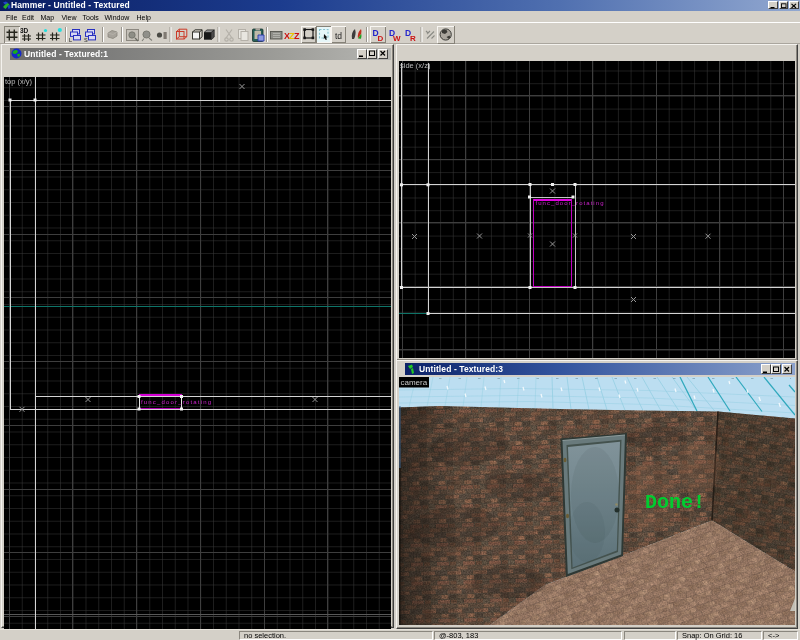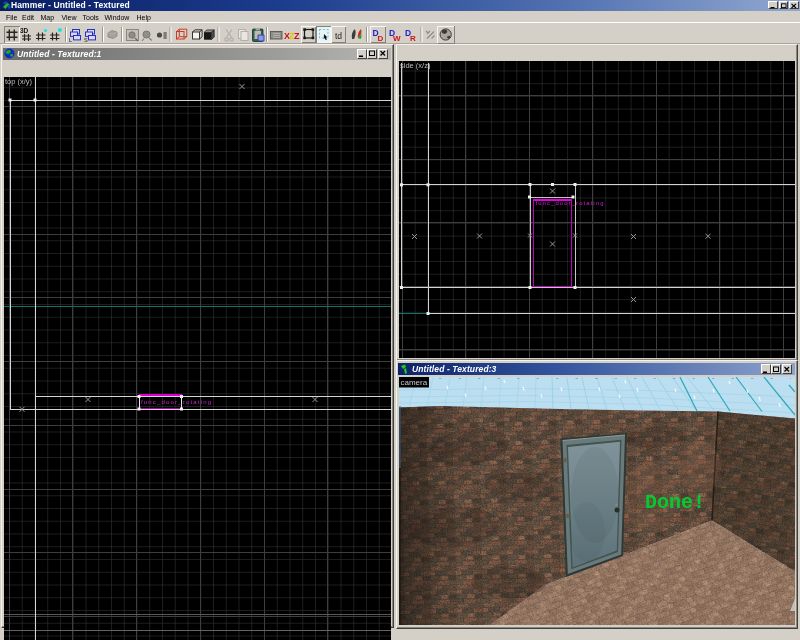--- a/index.html
+++ b/index.html
@@ -17,21 +17,21 @@
   font-size:8px; line-height:8px; text-align:center; color:#000; font-weight:bold;}
 #menubar { left:0; top:10.5px; width:800px; height:11.5px; background:#d4d0c8; font-size:7px; line-height:13px; color:#000; }
 #menubar span { position:absolute; top:0px; }
 #toolbar { left:0; top:22px; width:800px; height:22px; background:#d4d0c8;
   border-top:1px solid #fff; border-bottom:1px solid #aaa69e;}
 
 .win { position:absolute; background:#d4d0c8;
   border-top:1px solid #f4f2ee; border-left:1px solid #f4f2ee;
   border-right:1px solid #404040; border-bottom:1px solid #404040;
   box-shadow: inset -1px -1px 0 #8a867e; }
-.wtitle { position:absolute; left:1px; top:2.5px; right:2.5px; height:12px; overflow:hidden;font-style:italic;}
+.wtitle { position:absolute; left:8px; top:2.5px; right:2.5px; height:12px; overflow:hidden;}
 .wtitle .wtext { position:absolute; left:14px; top:0px; color:#fff; font-size:8.5px; font-weight:bold; line-height:12.5px; white-space:nowrap; letter-spacing:0.1px;}
 .graytitle { background:linear-gradient(90deg,#6b6b6b,#9c9c98 70%,#b6b6b2); }
 .bluetitle { background:linear-gradient(90deg,#0c2268 0%, #33549e 40%, #8ca2cc 100%); }
 .wbtn { position:absolute; top:1px; width:10px; height:10px; background:#d4d0c8;
   border-top:1px solid #fff; border-left:1px solid #fff;
   border-right:1px solid #404040; border-bottom:1px solid #404040; }
 .wcontent { position:absolute; background:#000; overflow:hidden;}
 .viewlabel { position:absolute; left:1px; top:0px; color:#bcbcbc; font-size:7.5px; }
 .wbtn svg, .capbtn svg { display:block; margin:0.5px auto 0; }
 
@@ -519,13 +519,20 @@
         <circle cx="217.5" cy="127.5" r="1.3" fill="#8f8a66"></circle>
 
         <text x="246" y="131" font-family="'Liberation Mono', monospace" font-size="20" font-weight="bold" fill="#00cc30">Done!</text>
         <polygon points="391,234 397,219 397,234" fill="#c2bfb6"></polygon>
         <rect x="0" y="0" width="30" height="10.5" fill="#000"></rect>
         <text x="1.5" y="8" font-size="8" fill="#c8c8c8">camera</text>
       </svg>
     </div>
   </div>
 
+  <div id="statusbar" class="abs">
+    <div class="scell" style="left:239px;width:194px">no selection.</div>
+    <div class="scell" style="left:434px;width:188px">@-803, 183</div>
+    <div class="scell" style="left:624px;width:52px"></div>
+    <div class="scell" style="left:677px;width:85px">Snap: On Grid: 16</div>
+    <div class="scell" style="left:763px;width:35px">&lt;-&gt;</div>
+  </div>
 </div>
 
 </body></html>

